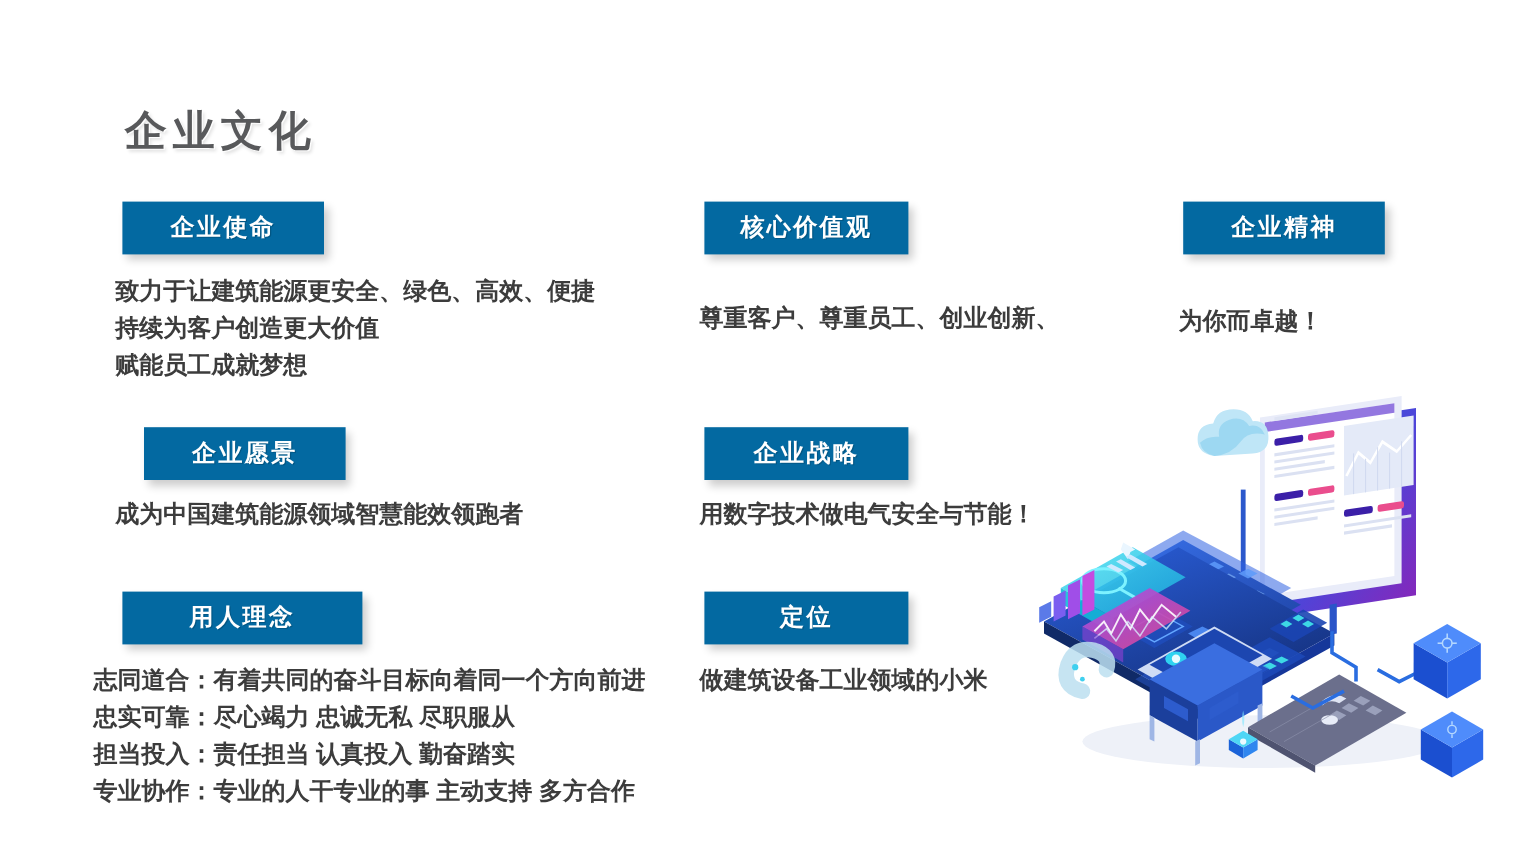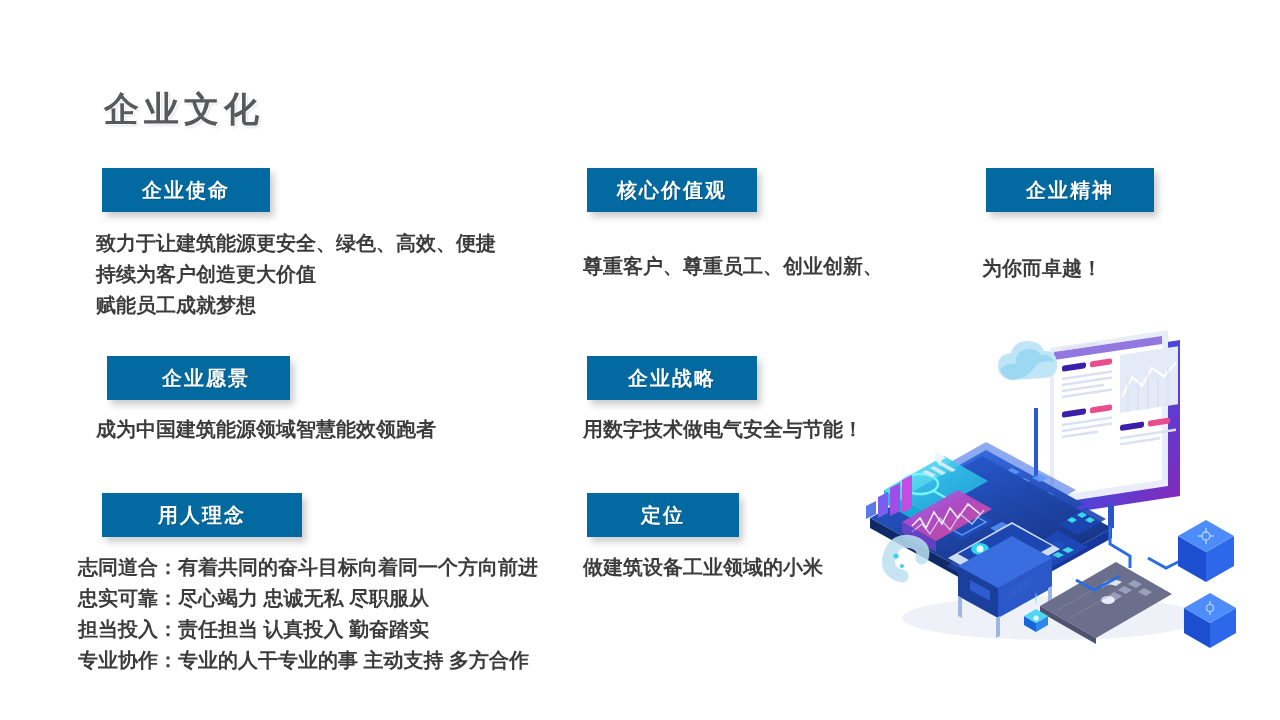--- a/index.html
+++ b/index.html
@@ -83,21 +83,21 @@
   <div class="page-title">企业文化</div>
 
   <div class="badge" style="left:102px; top:168px; width:168px;">企业使命</div>
 
   <div class="body-block" style="left:96px; top:228px;">
     <span class="line">致力于让建筑能源更安全、绿色、高效、便捷</span>
     <span class="line">持续为客户创造更大价值</span>
     <span class="line">赋能员工成就梦想</span>
   </div>
 
-  <div class="badge" style="left:107px; top:356px; width:168px;padding-left:15px;">企业愿景</div>
+  <div class="badge" style="left:120px; top:356px; width:168px;">企业愿景</div>
 
   <div class="body-block" style="left:96px; top:414px;">
     <span class="line">成为中国建筑能源领域智慧能效领跑者</span>
   </div>
 
   <div class="badge" style="left:102px; top:493px; width:200px;">用人理念</div>
 
   <div class="body-block" style="left:78px; top:552px;">
     <span class="line">志同道合：有着共同的奋斗目标向着同一个方向前进</span>
     <span class="line">忠实可靠：尽心竭力 忠诚无私 尽职服从</span>
@@ -110,21 +110,21 @@
   <div class="body-block" style="left:583px; top:228px;margin-top:23px;">
     <span class="line">尊重客户、尊重员工、创业创新、</span>
   </div>
 
   <div class="badge" style="left:587px; top:356px; width:170px;">企业战略</div>
 
   <div class="body-block" style="left:583px; top:414px;">
     <span class="line">用数字技术做电气安全与节能！</span>
   </div>
 
-  <div class="badge" style="left:587px; top:493px; width:152px;">定位</div>
+  <div class="badge" style="left:587px; top:493px; width:170px;">定位</div>
 
   <div class="body-block" style="left:583px; top:552px;">
     <span class="line">做建筑设备工业领域的小米</span>
   </div>
 
   <div class="badge" style="left:986px; top:168px; width:168px;">企业精神</div>
 
   <div class="body-block" style="left:982px; top:228px;margin-top:25px;">
     <span class="line">为你而卓越！</span>
   </div>

